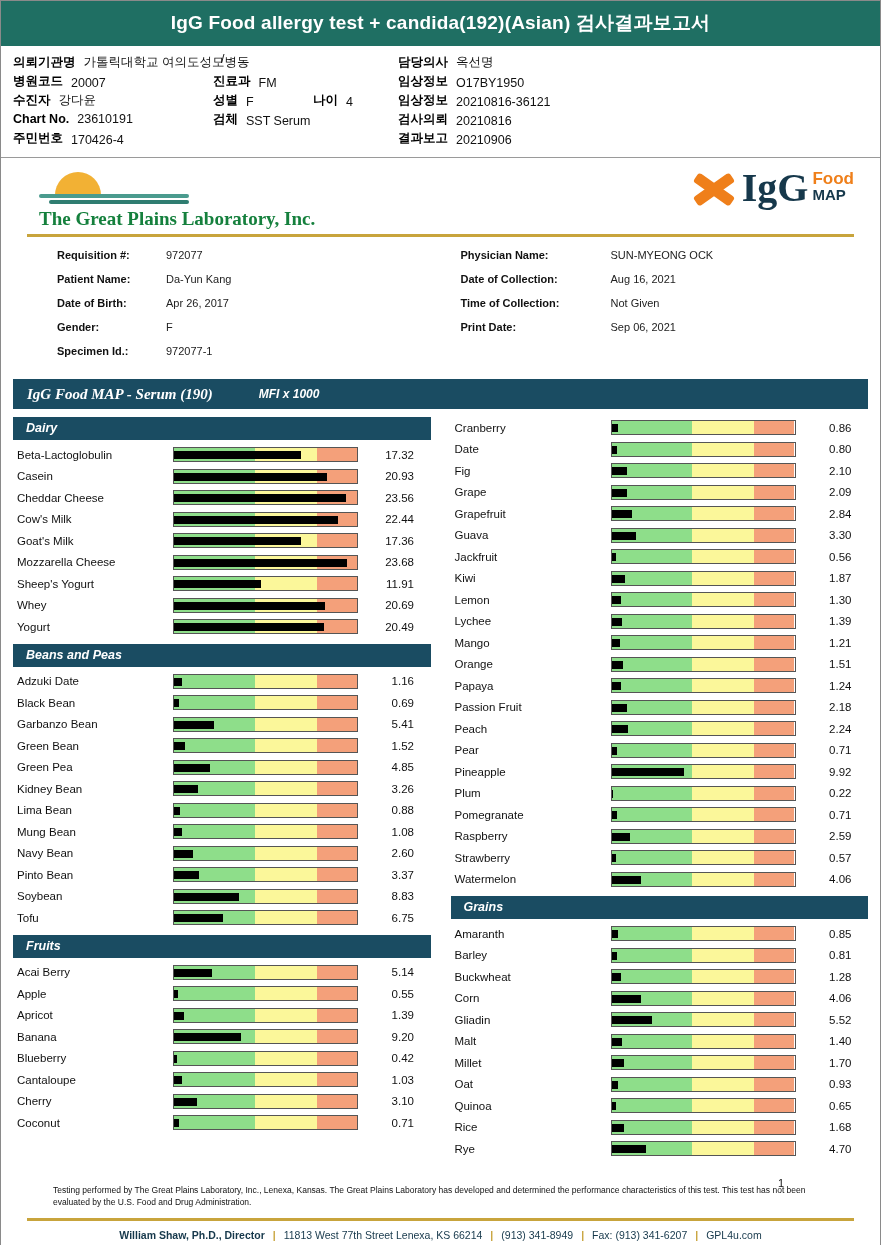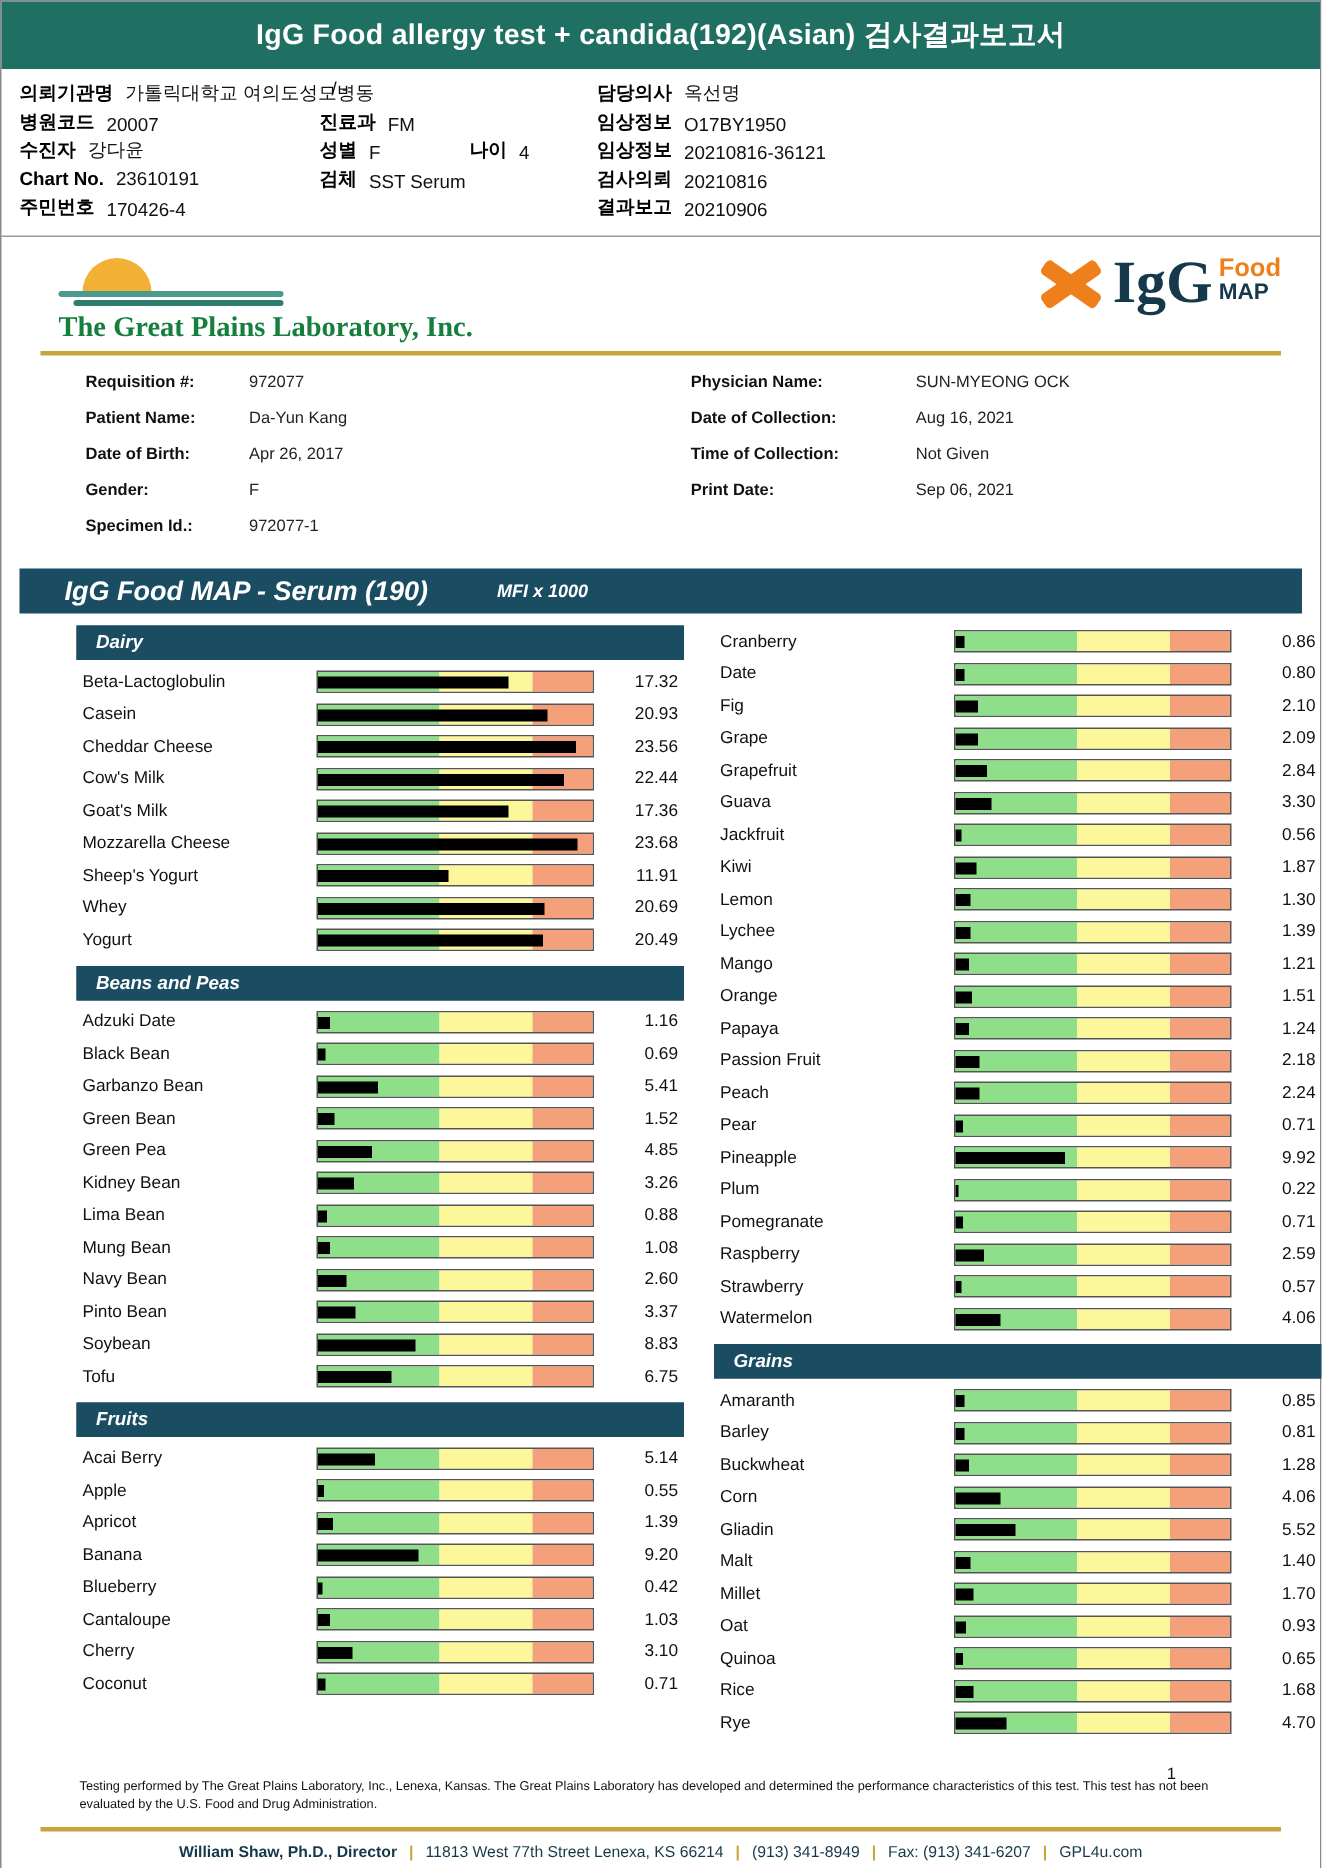--- a/index.html
+++ b/index.html
@@ -80,26 +80,26 @@
   .prow{display:flex;margin-bottom:12px;}
   .plab{font-weight:bold;color:#111;}
   .pv{color:#222;}
   .pcol.left .plab{width:165px;padding-left:56px;box-sizing:border-box;}
   .pcol.right .plab{width:170px;padding-left:20px;box-sizing:border-box;}
   
   .mapband{
     background:#1a4c62;color:#fff;margin:0 12px;
     display:flex;align-items:center;height:30px;
   }
-  .mapband .mt{font-size:18px;font-weight:bold;font-style:italic;padding-left:30px;}
+  .mapband .mt{font-size:15px;font-weight:bold;font-style:italic;padding-left:14px;font-family:Liberation Serif, serif;}
   .mapband .mu{font-size:12px;font-weight:bold;font-style:italic;margin-left:46px;}
   
   .cols{display:flex;padding:8px 12px 0 12px;}
   .col{width:50%;box-sizing:border-box;}
-  .col.left{padding-right:10px;margin-left:38px;}
+  .col.left{padding-right:10px;}
   .col.right{padding-left:10px;}
   .grouphdr{
     background:#1a4c62;color:#fff;font-style:italic;font-weight:bold;
     font-size:12.5px;padding:3px 0 4px 12px;margin:6px 0 4px 0;
     border:1px solid #1a4c62;
   }
   .grouphdr.first{margin-top:0;}
   .item{display:flex;align-items:center;height:21.5px;font-size:11.5px;}
   .iname{width:160px;padding-left:4px;color:#111;box-sizing:border-box;white-space:nowrap;overflow:hidden;}
   .bar{

